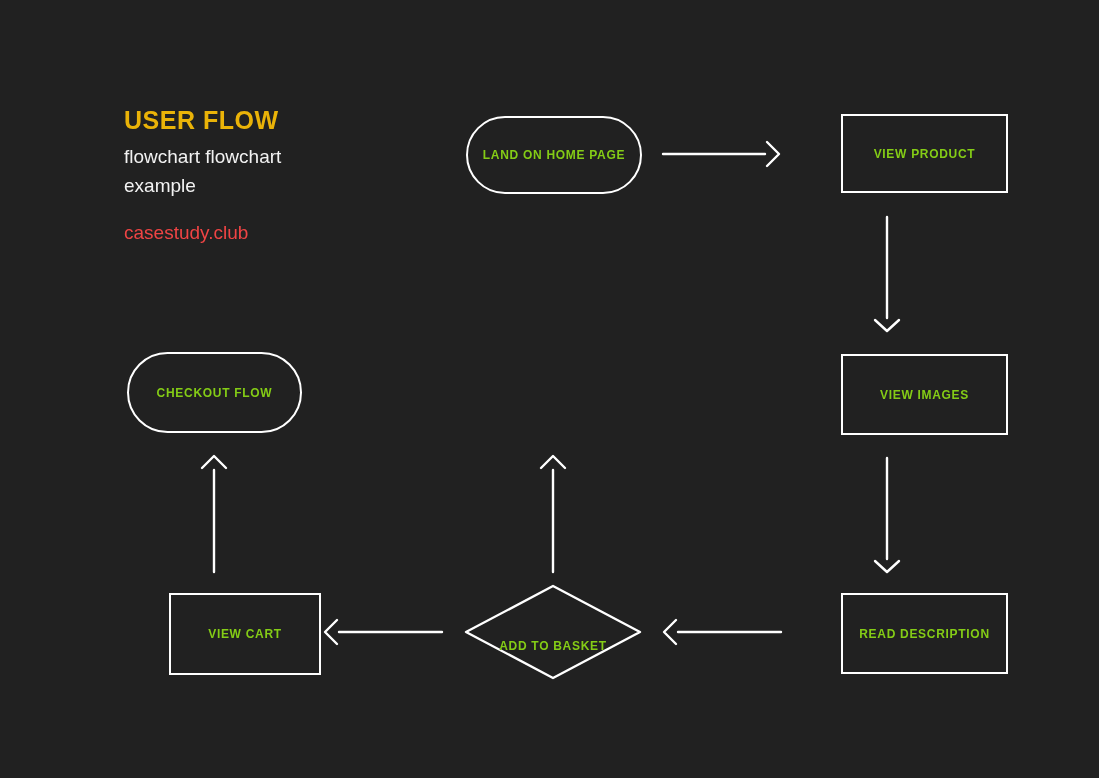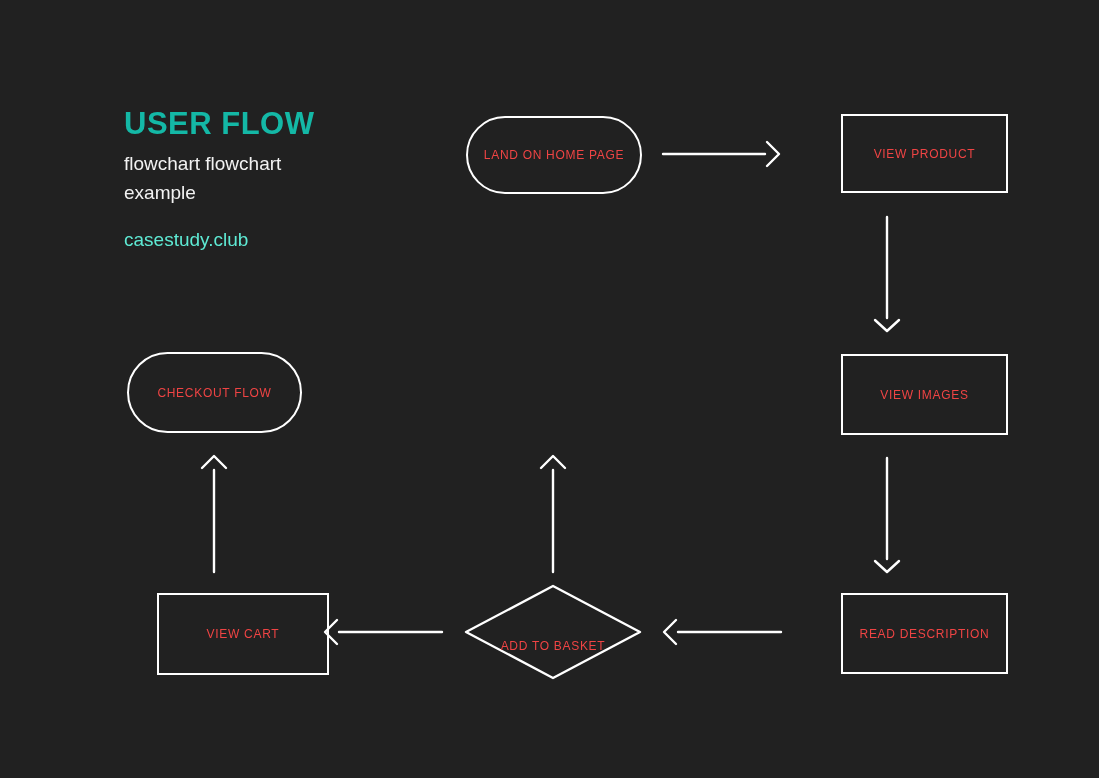--- a/index.html
+++ b/index.html
@@ -9,65 +9,65 @@
     height: 778px;
     background: #212121;
     font-family: "Liberation Sans", sans-serif;
     overflow: hidden;
   }
 
   
   .intro { position: absolute; left: 124px; top: 106px; }
   .title {
     margin: 0;
-    font-size: 31px;
+    font-size: 25px;
     font-weight: 700;
     letter-spacing: 0.5px;
-    color: #14b8a6;
+    color: #eab308;
   }
   .subtitle {
     margin: 7px 0 0 0;
     font-size: 19px;
     line-height: 1.55;
     font-weight: 400;
     color: #f2f2f2;
     max-width: 212px;
   }
   .site {
     margin: 21px 0 0 0;
     font-size: 19px;
     font-weight: 400;
-    color: #5eead4;
+    color: #ef4444;
   }
 
   
   .node {
     position: absolute;
     box-sizing: border-box;
     display: flex;
     align-items: center;
     justify-content: center;
     text-align: center;
-    color: #ef4444;
+    color: #84cc16;
     font-size: 12px;
-    font-weight: 400;
+    font-weight: 700;
     letter-spacing: 0.7px;
     text-transform: uppercase;
     background: transparent;
   }
   .node.rect { border: 2px solid #ffffff; margin-left: 37px; }
   .node.pill { border: 2px solid #ffffff; border-radius: 999px; }
   .node.diamond-label { border: none; } 
 
   #node-land             { left: 466px; top: 116px; width: 176px; height: 78px; }
   #node-view-product     { left: 804px; top: 114px; width: 167px; height: 79px; }
   #node-checkout-flow    { left: 127px; top: 352px; width: 175px; height: 81px; }
   #node-exit-shop        { left: 466px; top: 352px; width: 176px; height: 82px; }
   #node-view-images      { left: 804px; top: 354px; width: 167px; height: 81px; }
-  #node-view-cart        { left: 120px; top: 593px; width: 172px; height: 82px; justify-content: center; }
+  #node-view-cart        { left: 132px; top: 593px; width: 152px; height: 82px; justify-content: center; }
   #node-add-to-basket    { left: 466px; top: 600px; width: 174px; height: 92px; }
   #node-read-description { left: 804px; top: 593px; width: 167px; height: 81px; }
 
   
   .connectors {
     position: absolute;
     left: 0; top: 0;
     width: 1099px;
     height: 778px;
     pointer-events: none;

